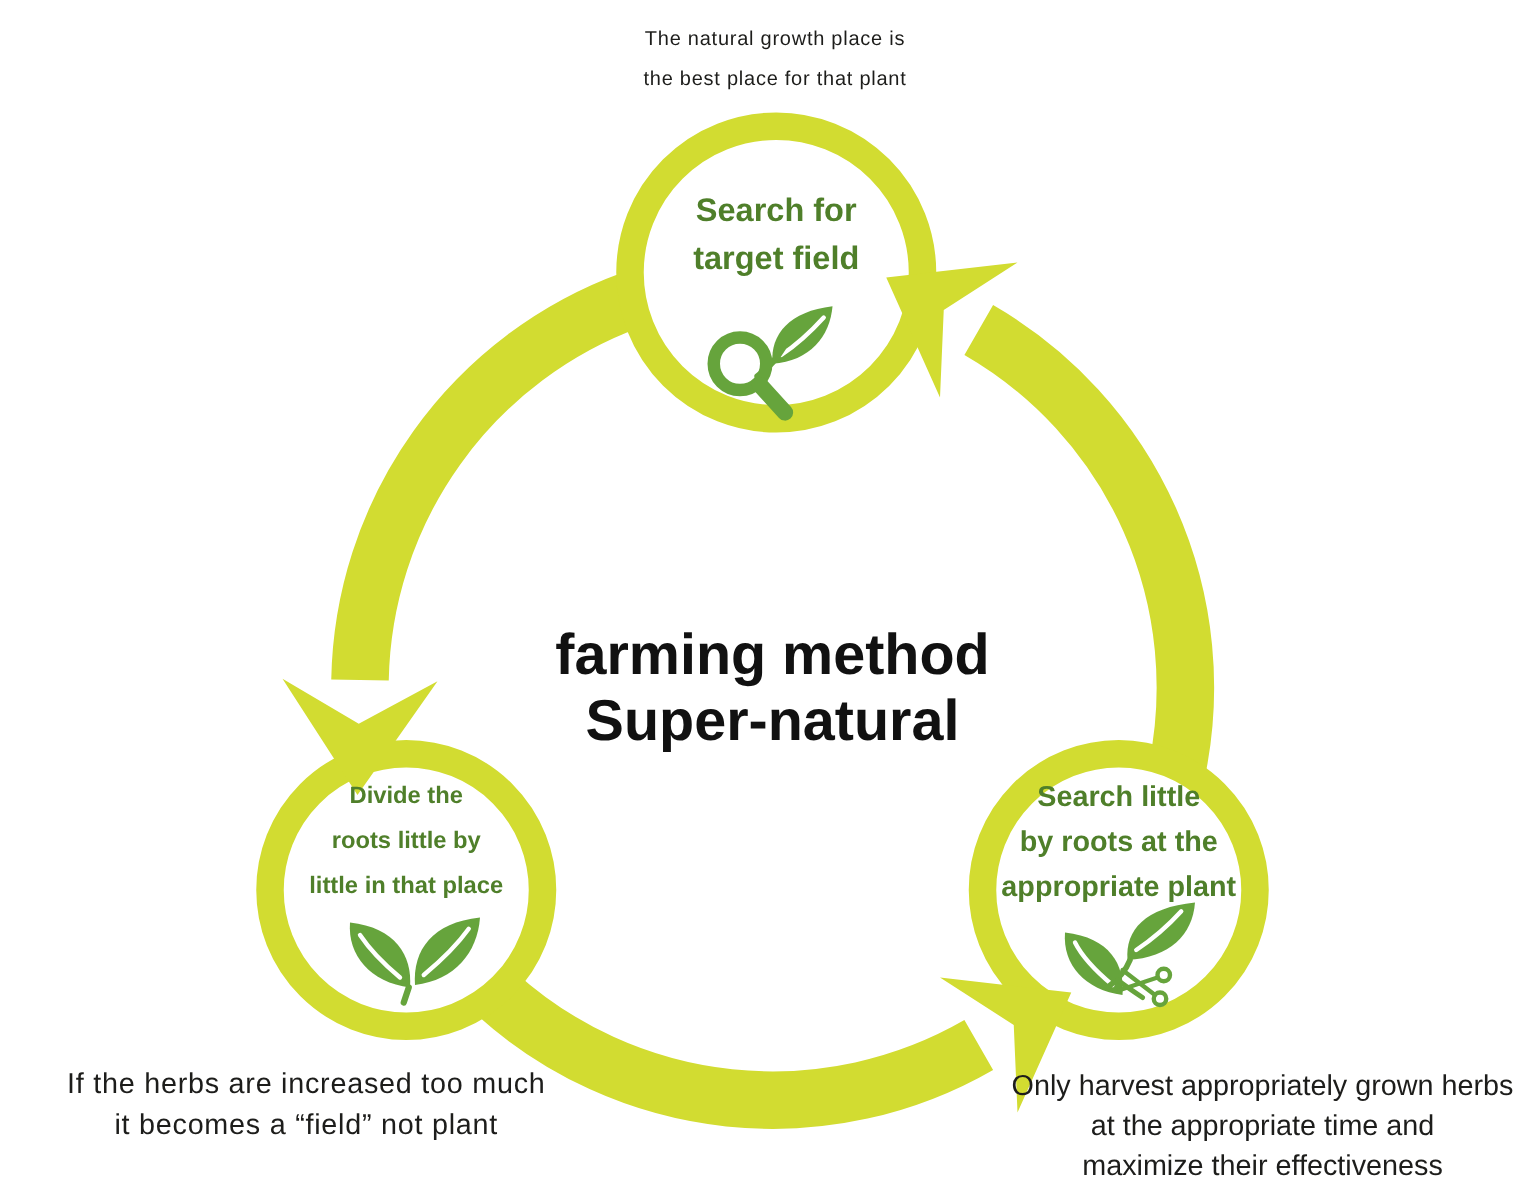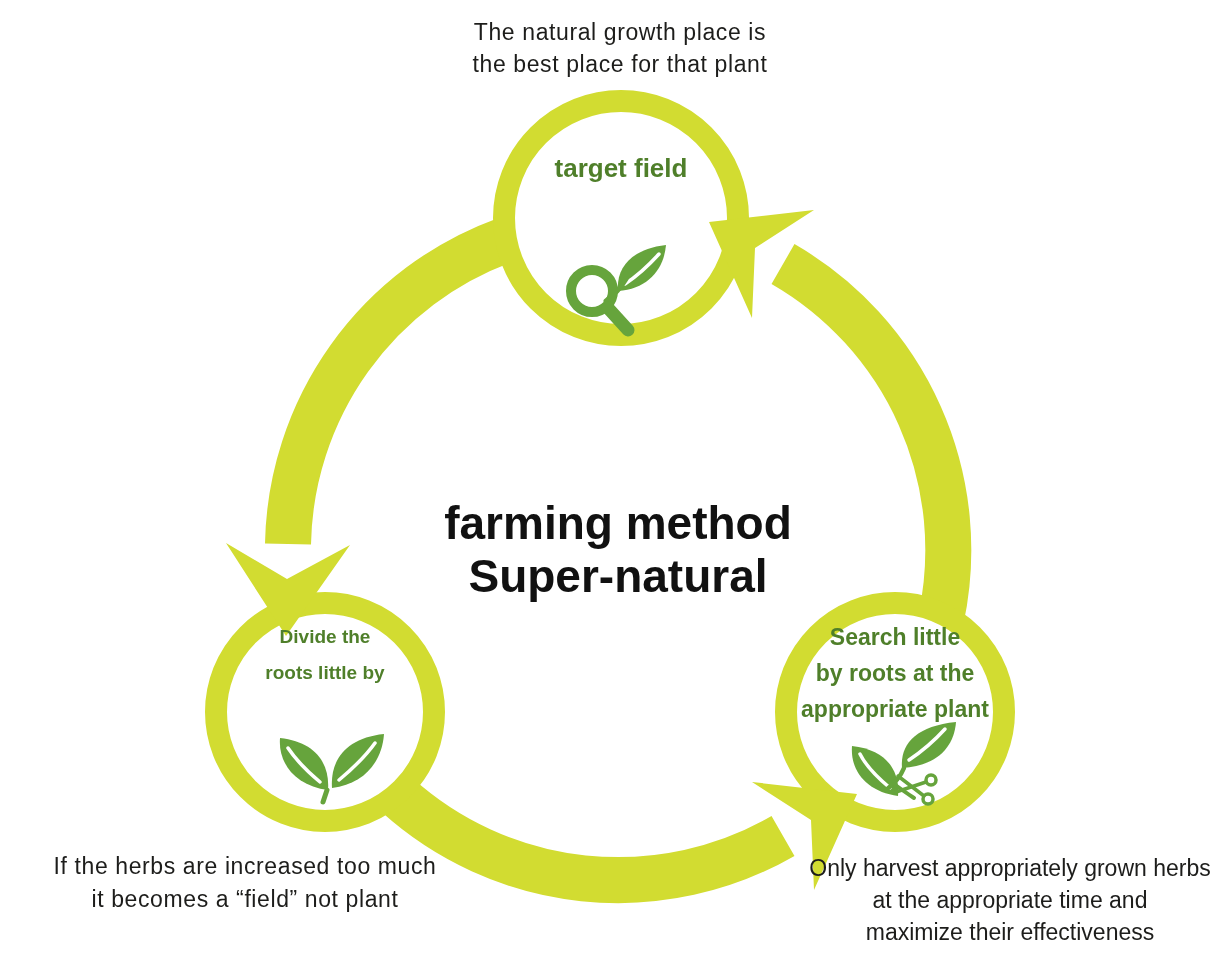--- a/index.html
+++ b/index.html
@@ -13,21 +13,21 @@
   .stage{position:relative;width:1220px;height:960px;overflow:hidden;
          font-family:"Liberation Sans","DejaVu Sans",sans-serif;background:var(--color-bg);}
   .diagram-svg{position:absolute;left:0;top:0;}
   .arc{fill:none;stroke:var(--color-accent);stroke-width:46;}
   .node-ring{fill:#ffffff;stroke:var(--color-accent);stroke-width:22;}
   .arrowhead{fill:var(--color-accent);stroke:none;}
   .icon-shape{fill:var(--color-icon);stroke:none;}
   .icon-stroke{fill:none;stroke:var(--color-icon);}
   .vein{fill:none;stroke:#ffffff;stroke-width:3.5;stroke-linecap:round;}
   .caption{position:absolute;text-align:center;color:var(--color-text);}
-  .caption-top{left:310px;top:16px;width:620px;font-size:23px;line-height:32px;letter-spacing:0.6px;}
+  .caption-top{left:310px;top:16px;width:620px;font-size:16px;line-height:32px;letter-spacing:0.6px;}
   .caption-bl{left:5px;top:850px;width:480px;font-size:23px;line-height:33px;letter-spacing:0.6px;text-align:center;}
   .caption-br{left:795px;top:852px;width:430px;font-size:23px;line-height:32px;}
   .title{position:absolute;left:348px;top:497px;width:540px;text-align:center;
          font-size:46px;font-weight:bold;line-height:53px;color:#111111;}
   .node-label{position:absolute;text-align:center;font-weight:bold;color:var(--color-label);}
   .label-search{left:506px;top:149px;width:230px;font-size:26px;line-height:38px;}
   .label-divide{left:195px;top:619px;width:260px;font-size:19px;line-height:36px;}
   .label-harvest{left:765px;top:619px;width:260px;font-size:23px;line-height:36px;}
 </style>
 </head>
@@ -80,25 +80,27 @@
       </g>
     </g>
   </svg>
 
   <div class="title">
     <div>farming method</div>
     <div>Super-natural</div>
   </div>
 
   <div class="node-label label-search">
+    <div>Search for</div>
     <div>target field</div>
   </div>
   <div class="node-label label-divide">
     <div>Divide the</div>
     <div>roots little by</div>
+    <div>little in that place</div>
   </div>
   <div class="node-label label-harvest">
     <div>Search little</div>
     <div>by roots at the</div>
     <div>appropriate plant</div>
   </div>
 
   <div class="caption caption-top">
     <div>The natural growth place is</div>
     <div>the best place for that plant</div>

